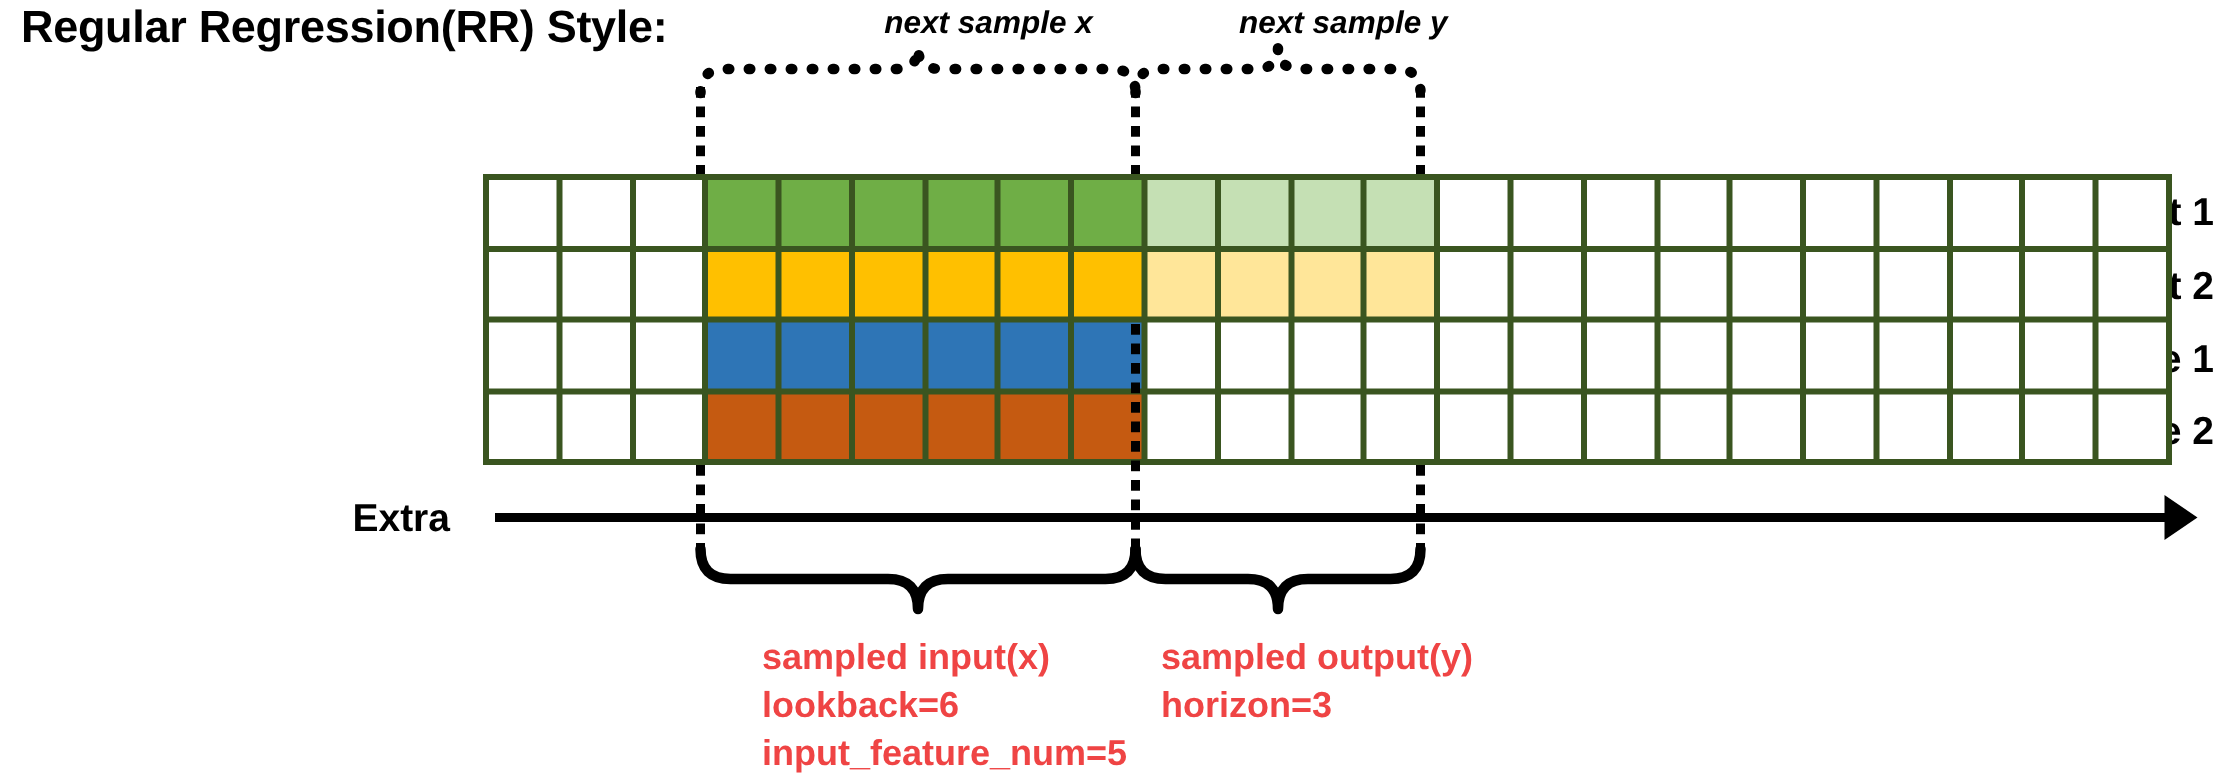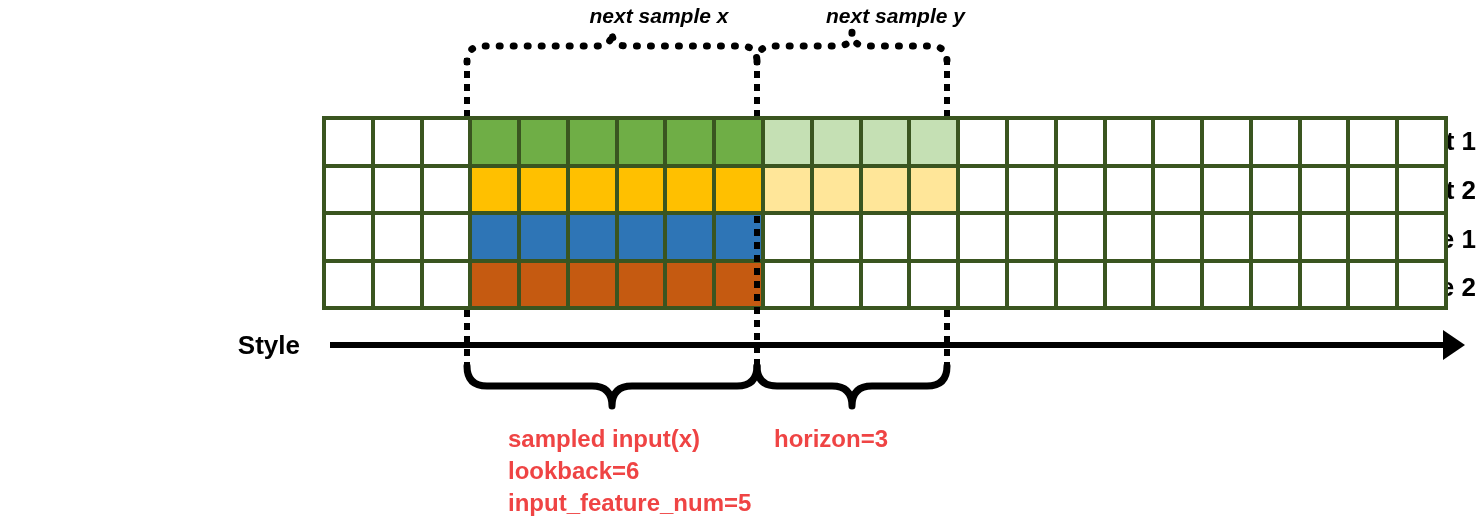--- a/index.html
+++ b/index.html
@@ -81,30 +81,31 @@
     line-height:1.33;white-space:nowrap;
   }
   #cap-in{left:508px;top:423px;}
   #cap-out{left:774px;top:423px;}
 </style>
 </head>
 <body>
 
 <div class="canvas">
 
+  <div id="title">Regular Regression(RR) Style:</div>
 
   <div class="top-note" id="note-y">next sample y</div>
   <div class="top-note" id="note-x">next sample x</div>
 
   <div class="row-label" id="rl0">Target 1</div>
   <div class="row-label" id="rl1">Target 2</div>
   <div class="row-label" id="rl2">Extra Feature 1</div>
   <div class="row-label" id="rl3">Extra Feature 2</div>
 
-  <div id="time-label">Style</div>
+  <div id="time-label">Extra</div>
 
   <div id="grid" style="background: rgb(58, 85, 32);">
       <div class="cell" style="background: rgb(255, 255, 255);"></div>
       <div class="cell" style="background: rgb(255, 255, 255);"></div>
       <div class="cell" style="background: rgb(255, 255, 255);"></div>
       <div class="cell" style="background: rgb(111, 174, 70);"></div>
       <div class="cell" style="background: rgb(111, 174, 70);"></div>
       <div class="cell" style="background: rgb(111, 174, 70);"></div>
       <div class="cell" style="background: rgb(111, 174, 70);"></div>
       <div class="cell" style="background: rgb(111, 174, 70);"></div>
@@ -216,16 +217,17 @@
     <path fill="none" stroke="#000" stroke-width="7" stroke-linecap="round" stroke-linejoin="round" d="M757,366 q0,20 20,20 H832 q20,0 20,20 q0,-20 20,-20 H927 q20,0 20,-20"></path>
   </svg>
 
   <div class="caption" id="cap-in">
     <div>sampled input(x)</div>
     <div>lookback=6</div>
     <div>input_feature_num=5</div>
   </div>
 
   <div class="caption" id="cap-out">
+    <div>sampled output(y)</div>
     <div>horizon=3</div>
   </div>
 
 </div>
 
 </body></html>

